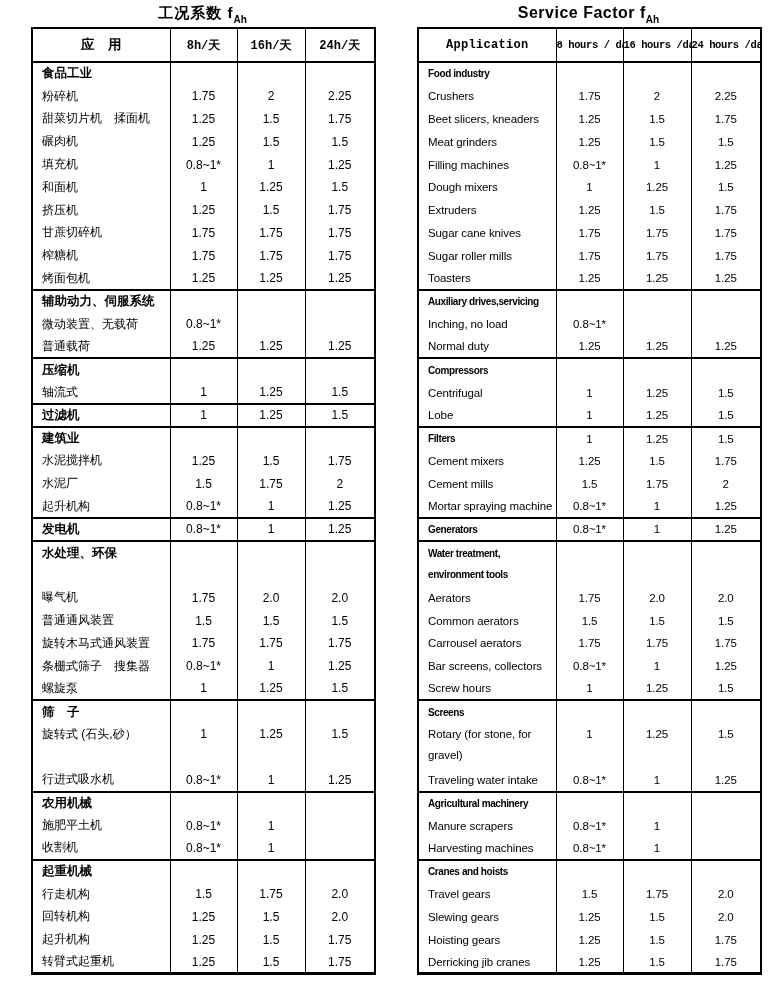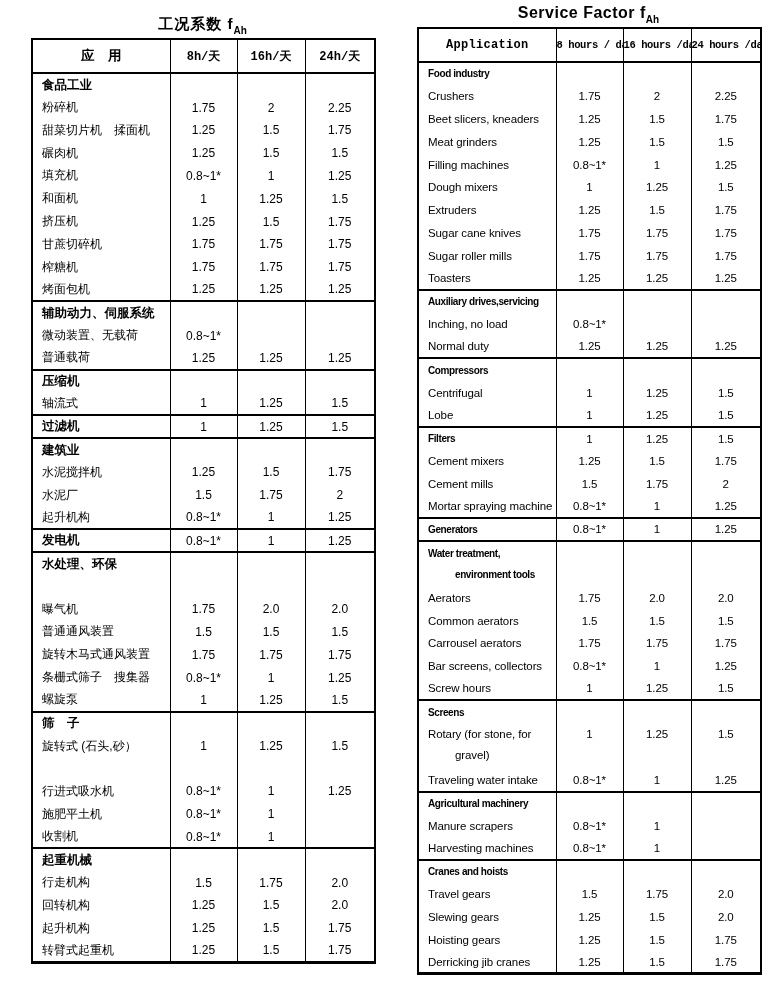--- a/index.html
+++ b/index.html
@@ -73,21 +73,21 @@
   thead td:first-child { font-size: 13.5px; text-align: center; padding-left: 0; }
   .t-en thead td:first-child { font-size: 12px; letter-spacing: 0.3px; }
   .t-en thead td.hdr-val { font-size: 10.5px; letter-spacing: -0.4px; }
   tr.sec-start td { border-top: 2px solid #000; }
   td.bold { font-weight: bold; }
   .t-cn td { font-size: 12px; }
   .t-cn td.bold { font-size: 12.5px; }
   .t-en td { font-size: 11.5px; letter-spacing: -0.1px; }
   .t-en td.bold { font-size: 10px; letter-spacing: -0.4px; }
   tr.tall td { height: 45.6px; vertical-align: top; line-height: 21px; padding-top: 1px; }
-  td .line2 { line-height: 21px; margin-left: 27px; }
+  td .line2 { line-height: 21px; }
 </style>
 </head>
 <body>
 
 <div class="page">
   <div class="tables-wrap">
 
     <div class="tcol t-cn">
       <div class="tbl-title"><span>工况系数 f</span><sub>Ah</sub></div>
       <table>
@@ -279,20 +279,26 @@
               <td class="val">1</td>
               <td class="val">1.25</td>
               <td class="val">1.5</td>
             </tr>
             <tr>
               <td class="lab">行进式吸水机</td>
               <td class="val">0.8~1*</td>
               <td class="val">1</td>
               <td class="val">1.25</td>
             </tr>
+            <tr class="sec-start">
+              <td class="lab bold">农用机械</td>
+              <td class="val"></td>
+              <td class="val"></td>
+              <td class="val"></td>
+            </tr>
             <tr>
               <td class="lab">施肥平土机</td>
               <td class="val">0.8~1*</td>
               <td class="val">1</td>
               <td class="val"></td>
             </tr>
             <tr>
               <td class="lab">收割机</td>
               <td class="val">0.8~1*</td>
               <td class="val">1</td>

